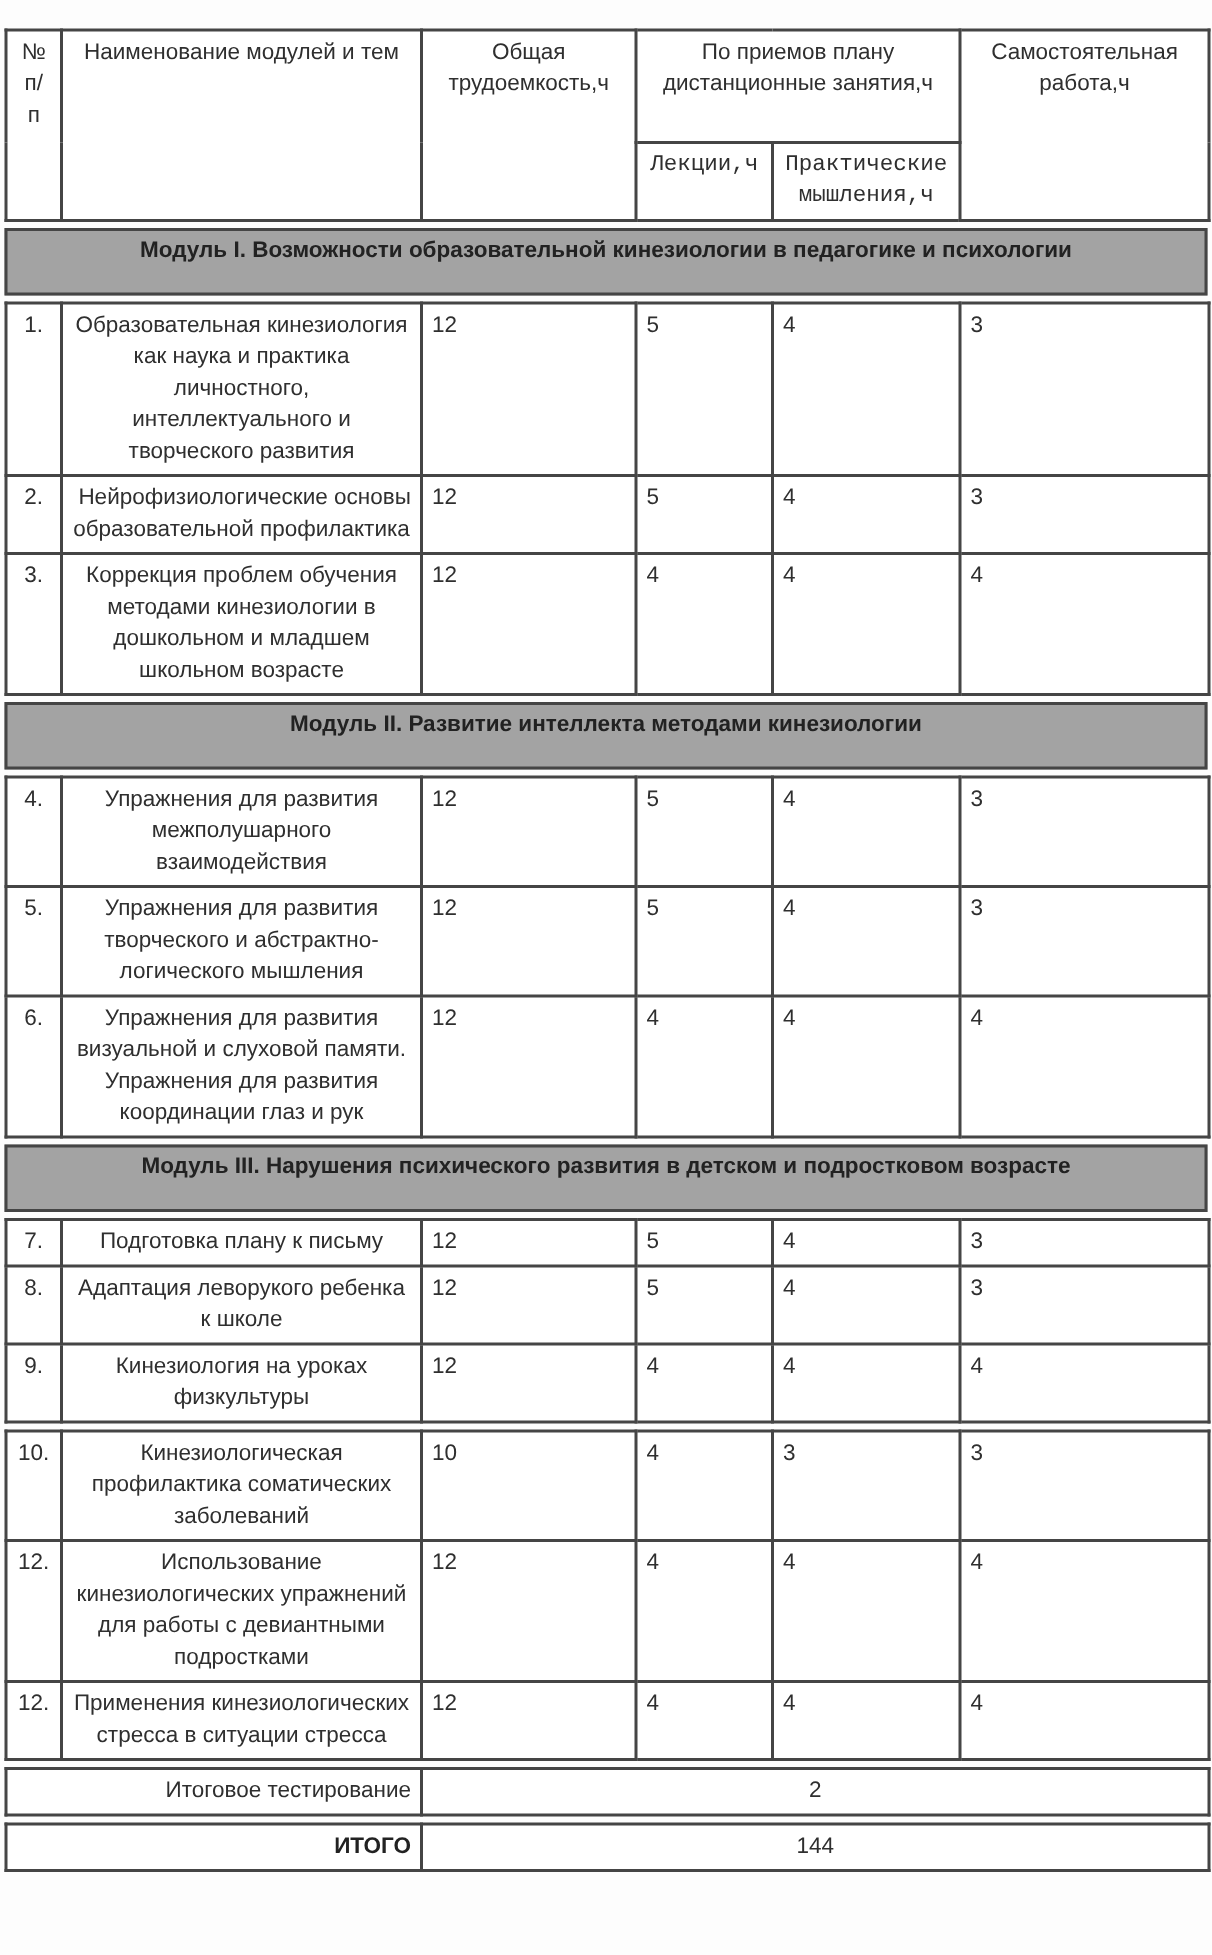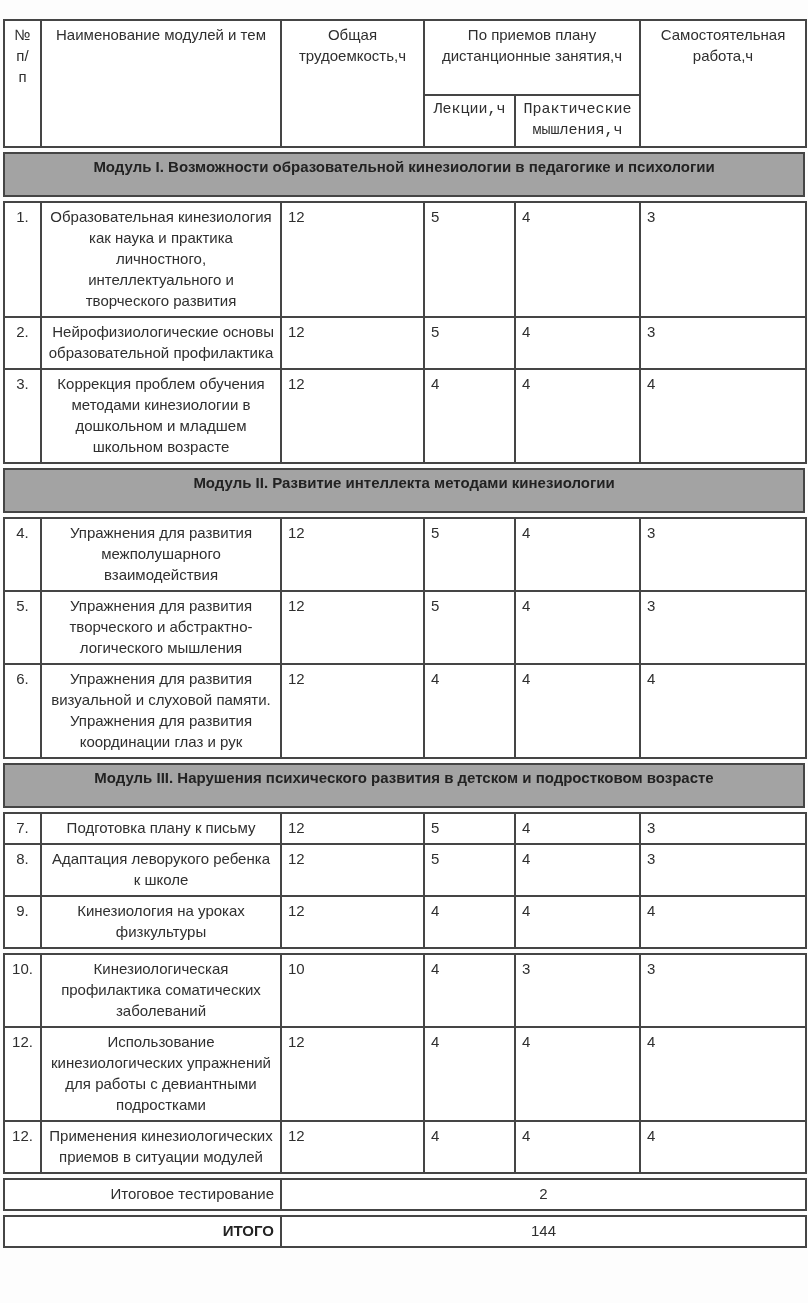--- a/index.html
+++ b/index.html
@@ -223,21 +223,21 @@
       <tr>
         <td class="c-num">12.</td>
         <td class="c-name">Использование кинезиологических упражнений для работы с девиантными подростками</td>
         <td class="c-val">12</td>
         <td class="c-val">4</td>
         <td class="c-val">4</td>
         <td class="c-val">4</td>
       </tr>
       <tr>
         <td class="c-num">12.</td>
-        <td class="c-name">Применения кинезиологических приемов в ситуации модулей</td>
+        <td class="c-name">Применения кинезиологических стресса в ситуации стресса</td>
         <td class="c-val">12</td>
         <td class="c-val">4</td>
         <td class="c-val">4</td>
         <td class="c-val">4</td>
       </tr>
     </tbody>
   </table>
 
   <table class="tbl foot">
     <colgroup>

